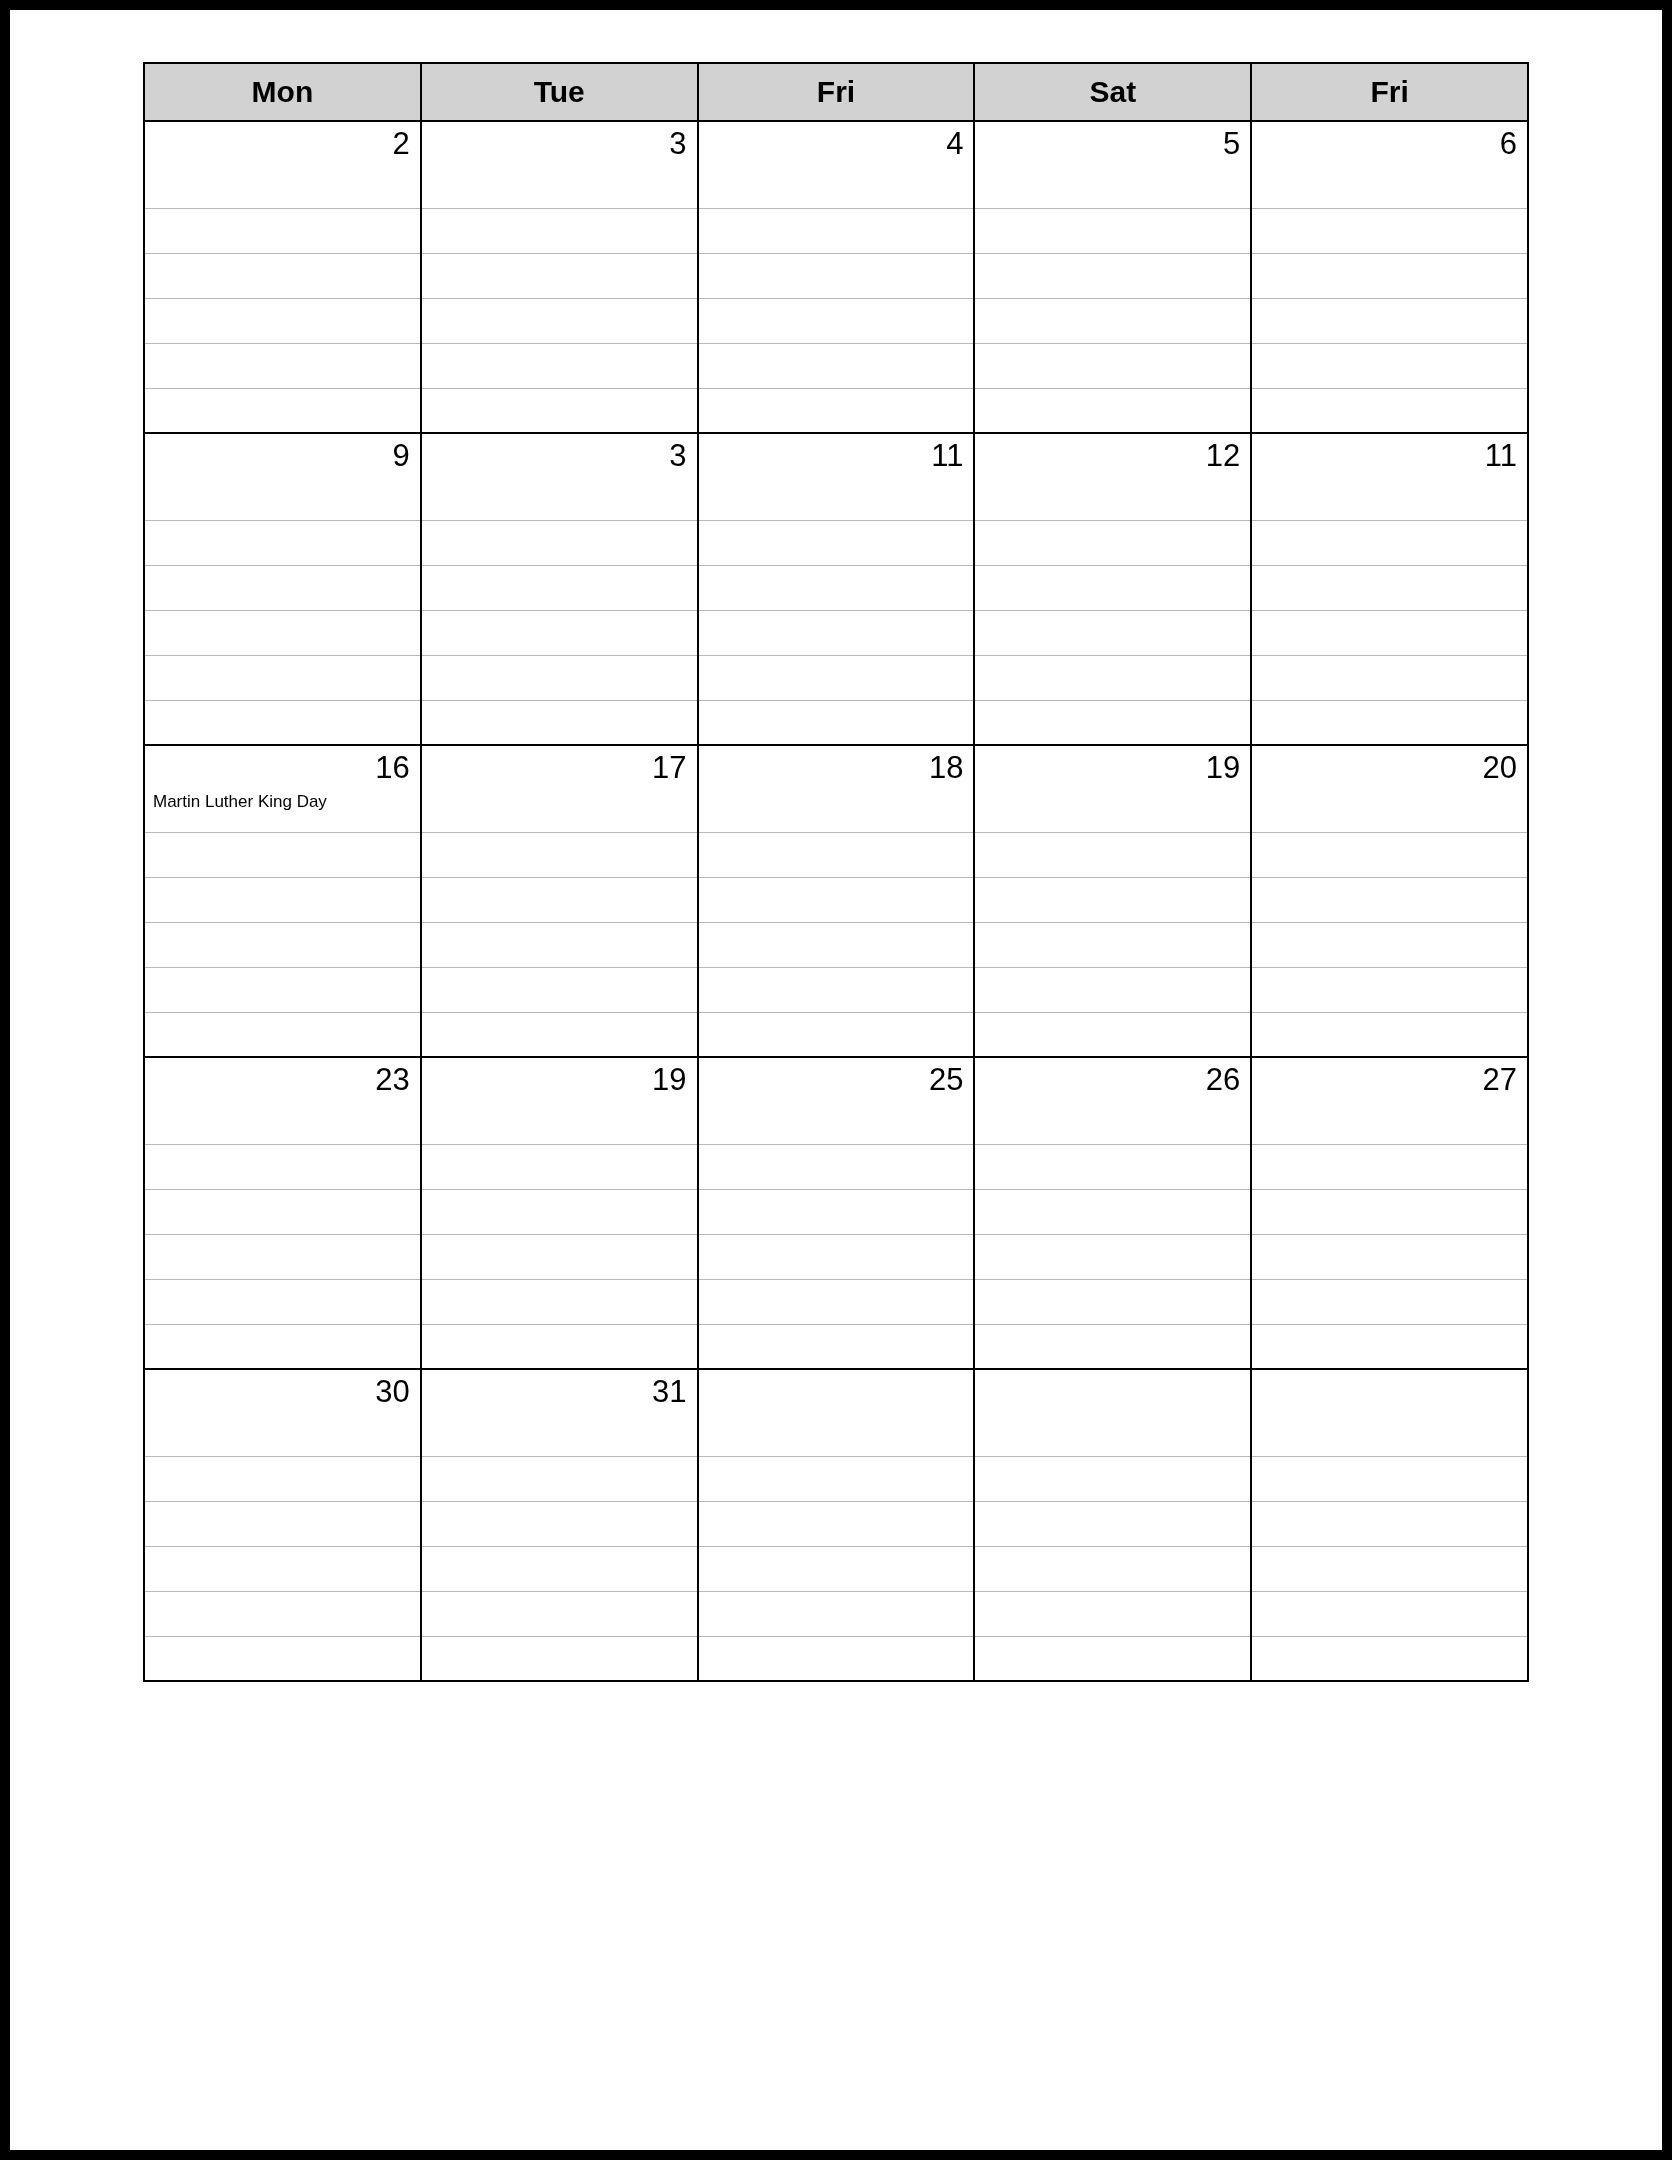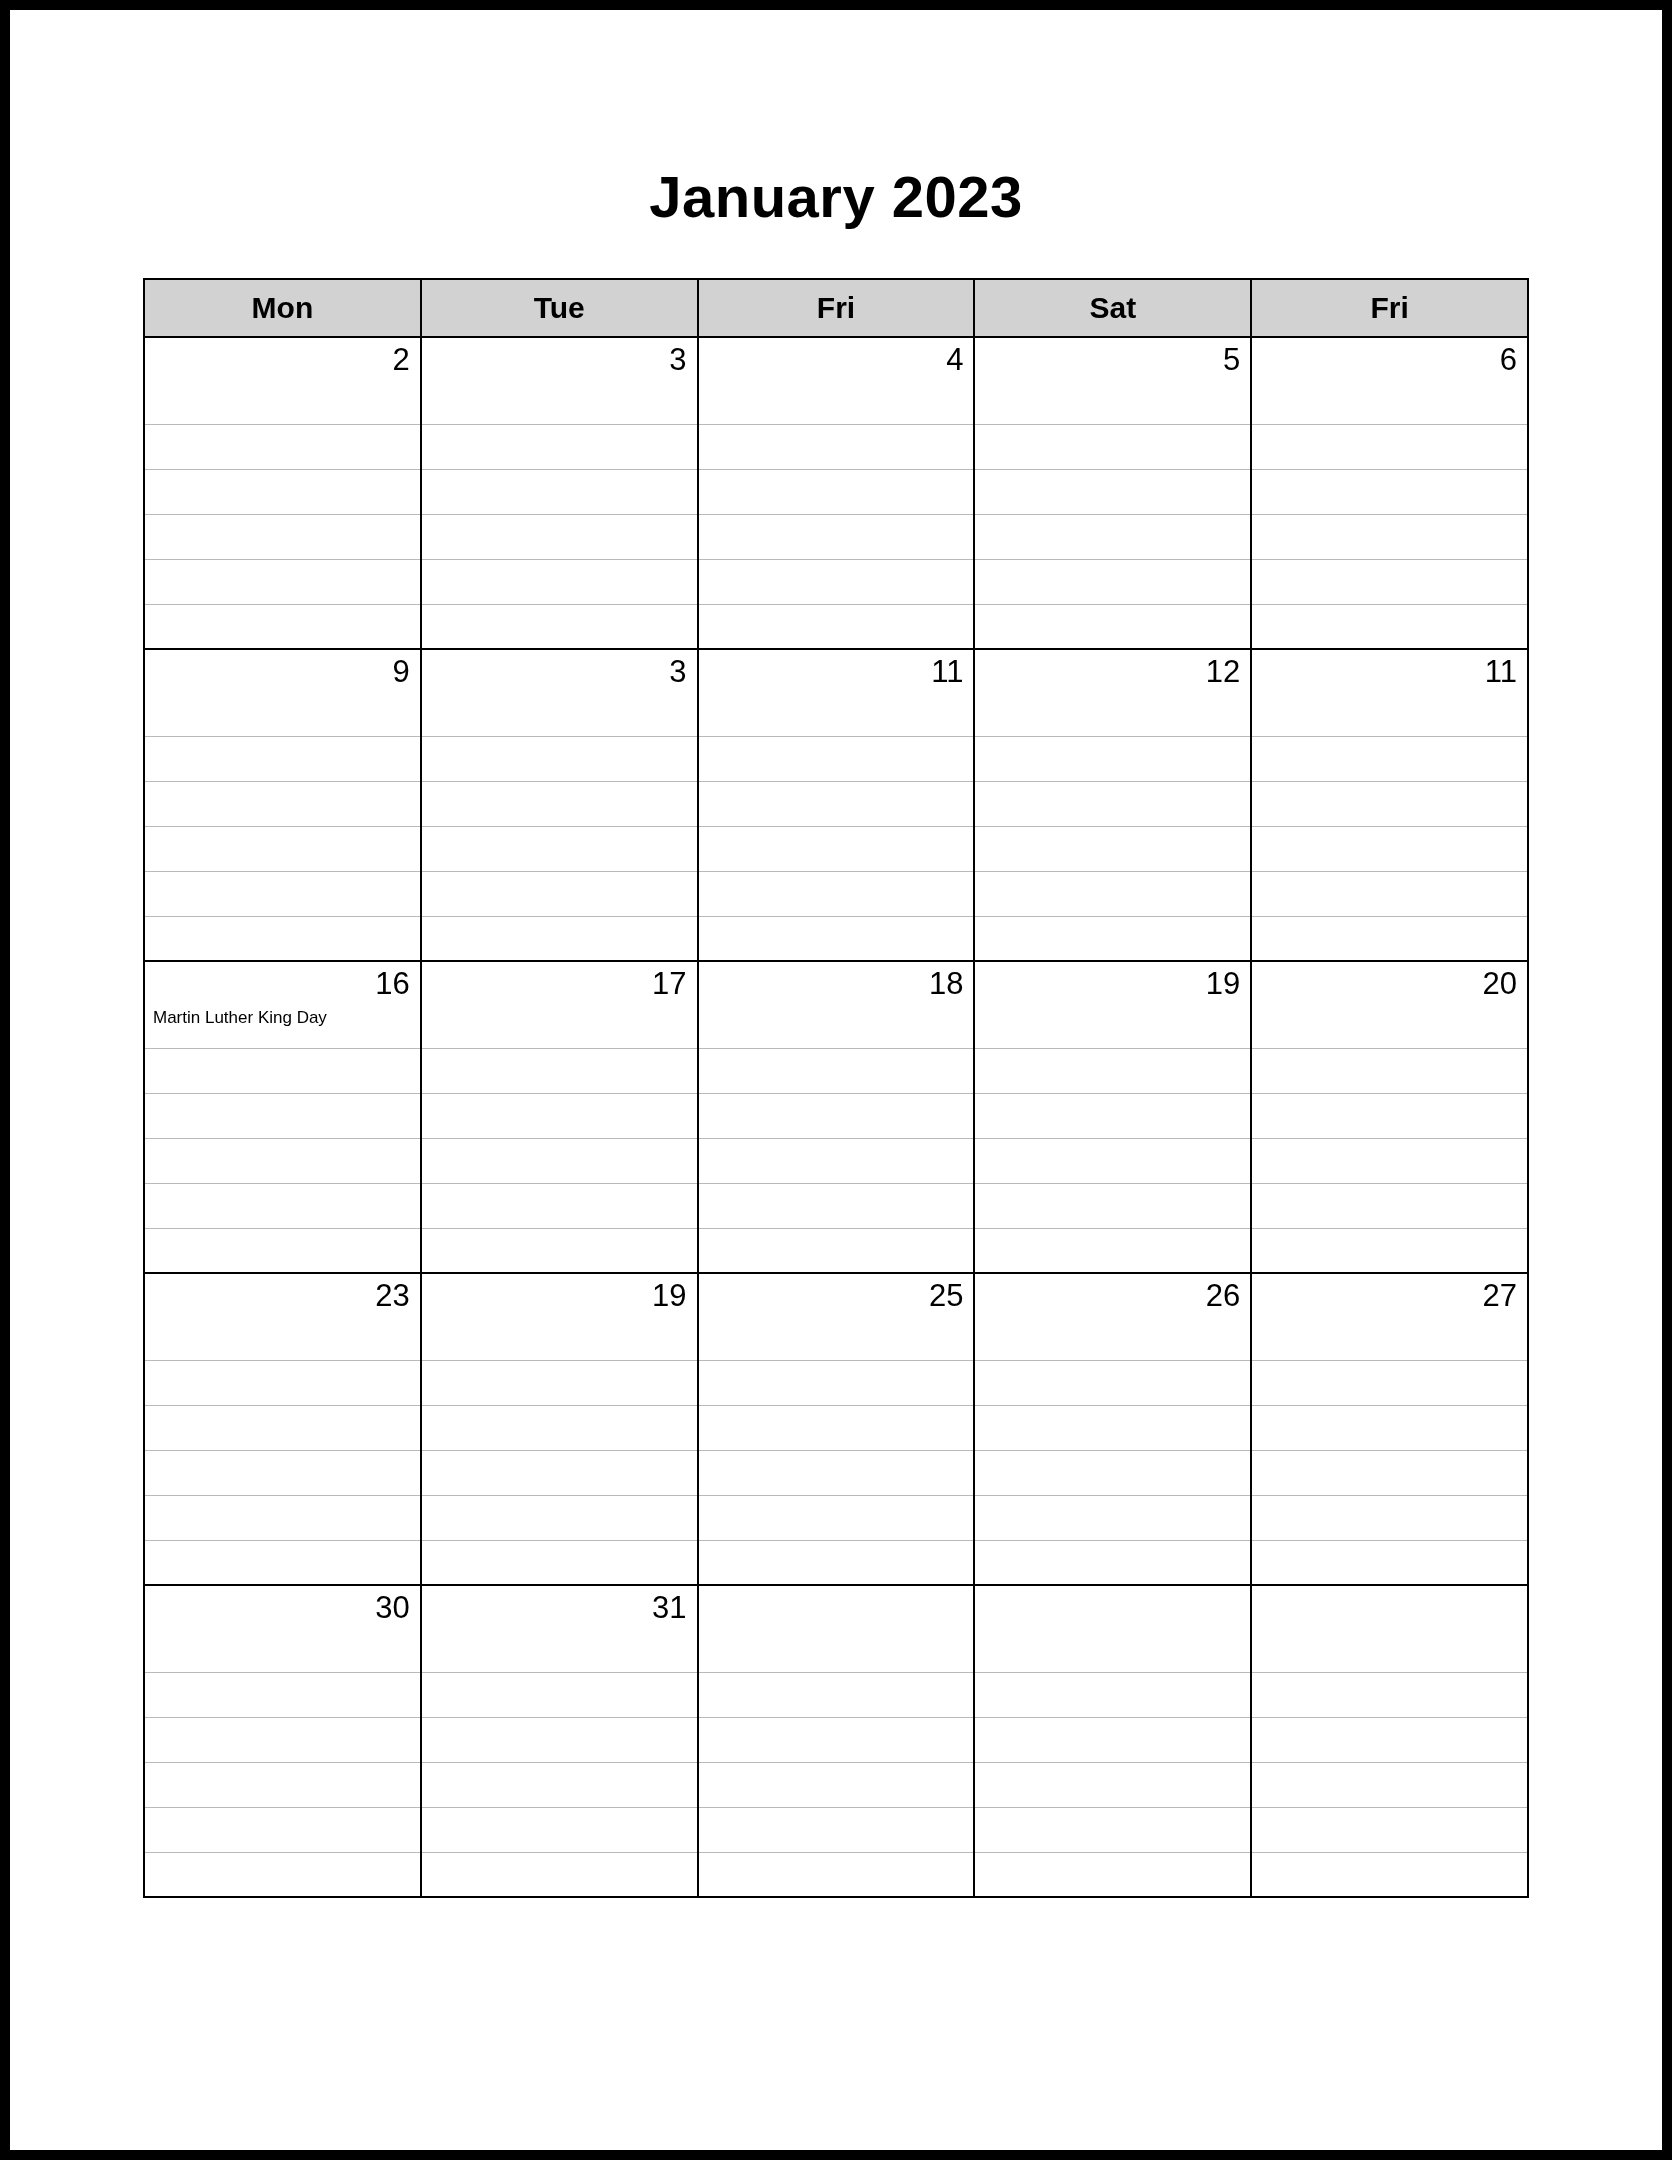--- a/index.html
+++ b/index.html
@@ -100,21 +100,20 @@
   .rule.r2 { top: 131px; }
   .rule.r3 { top: 176px; }
   .rule.r4 { top: 221px; }
   .rule.r5 { top: 266px; }
 </style>
 </head>
 <body>
 
 <div class="page">
 
-  <div class="title">January 2023</div>
 
   <div class="calendar-wrap">
     <table class="calendar">
       <thead>
         <tr>
           <th>Mon</th>
           <th>Tue</th>
           <th>Fri</th>
           <th>Sat</th>
           <th>Fri</th>

